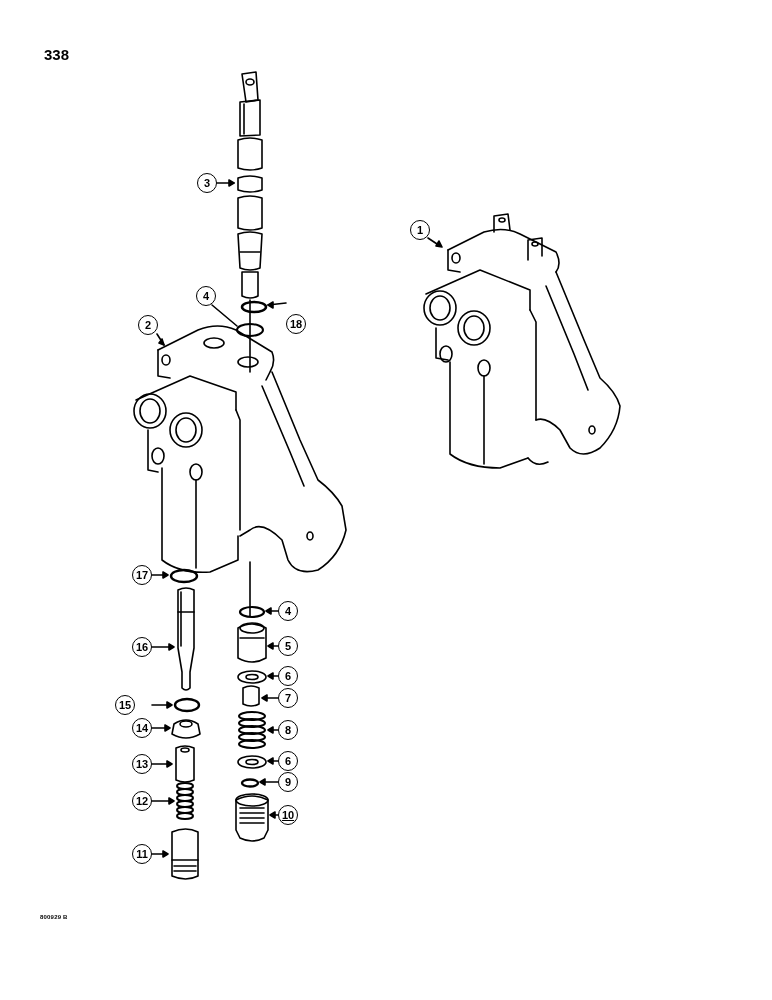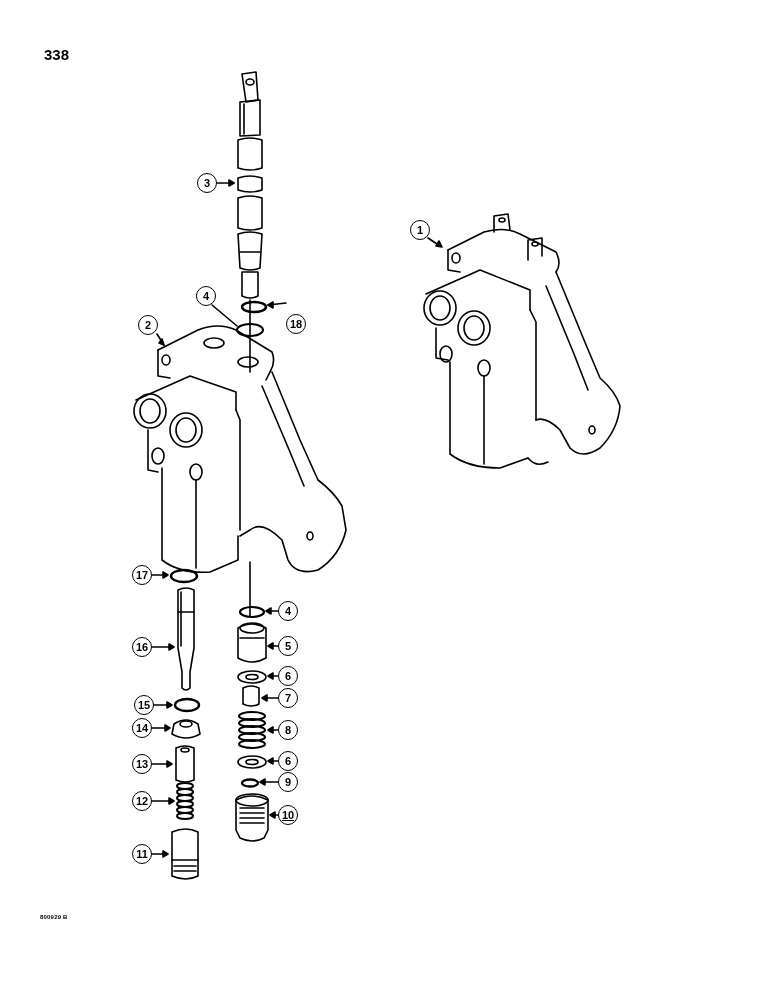--- a/index.html
+++ b/index.html
@@ -224,21 +224,21 @@
   </div>
 <div class="callout" style="left:278px;top:636px;">
     <span>5</span>
   </div>
 <div class="callout" style="left:278px;top:666px;">
     <span>6</span>
   </div>
 <div class="callout" style="left:278px;top:688px;">
     <span>7</span>
   </div>
-<div class="callout" style="left:134px;top:695px;">
+<div class="callout" style="left:115px;top:695px;">
     <span>15</span>
   </div>
 <div class="callout" style="left:132px;top:718px;">
     <span>14</span>
   </div>
 <div class="callout" style="left:278px;top:720px;">
     <span>8</span>
   </div>
 <div class="callout" style="left:278px;top:751px;">
     <span>6</span>

